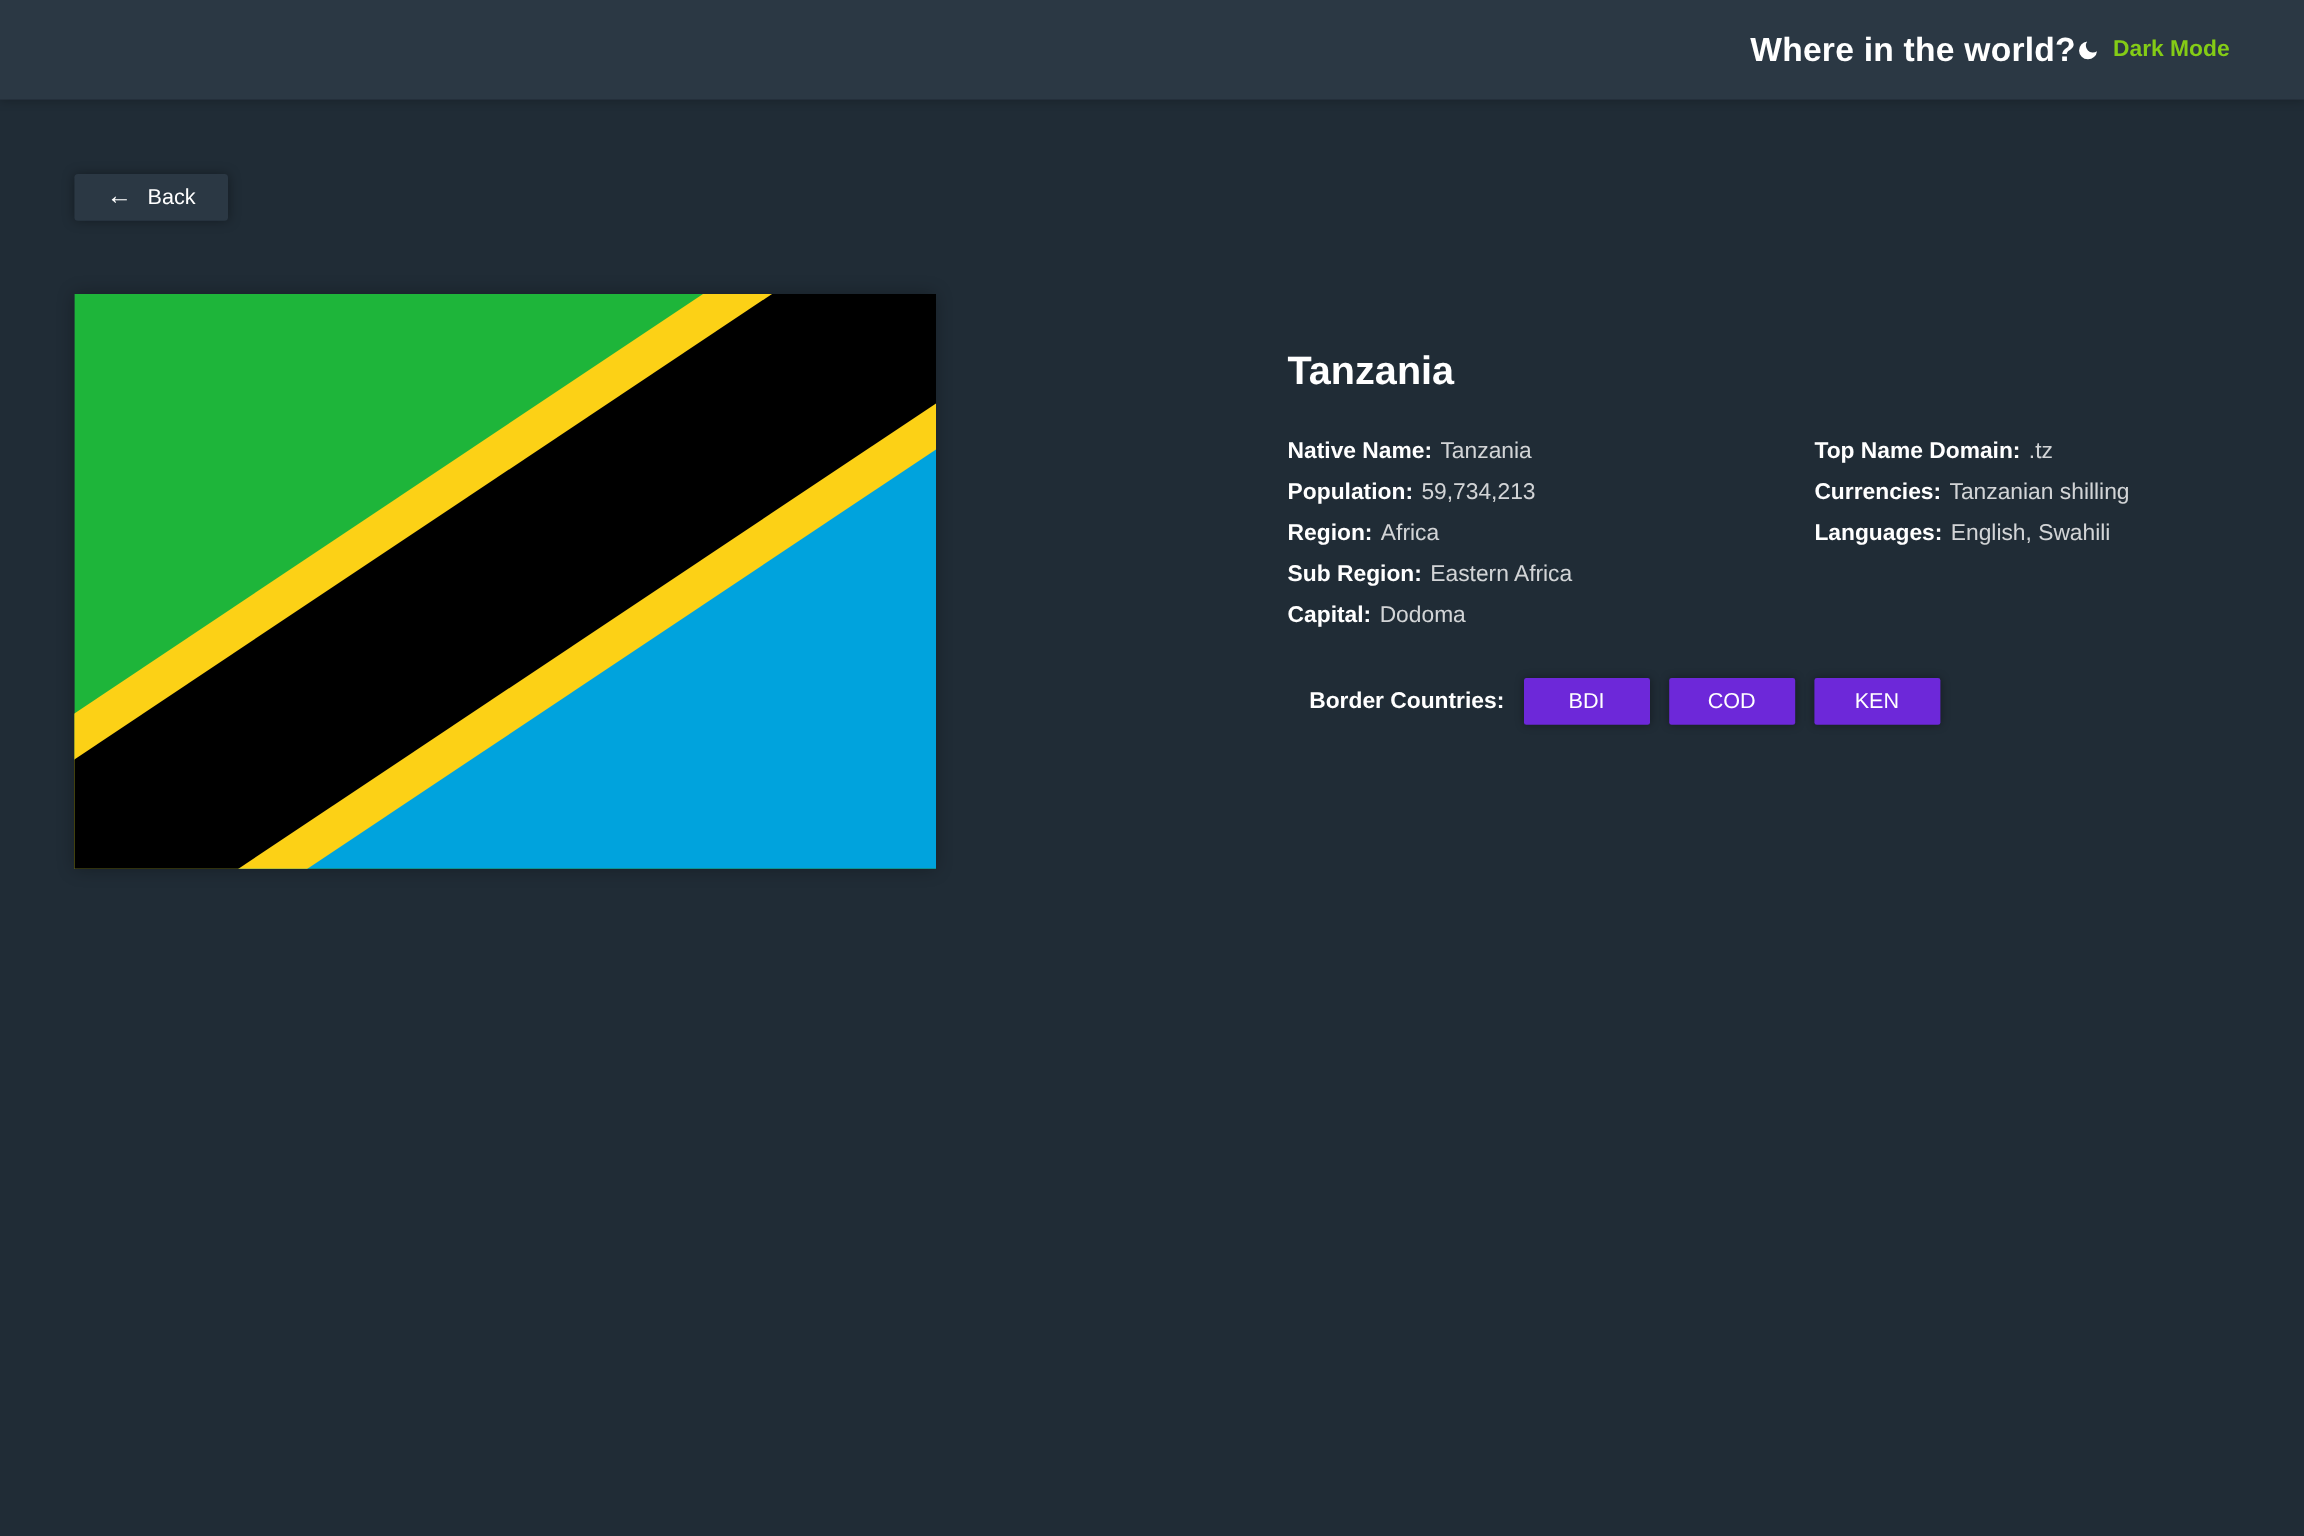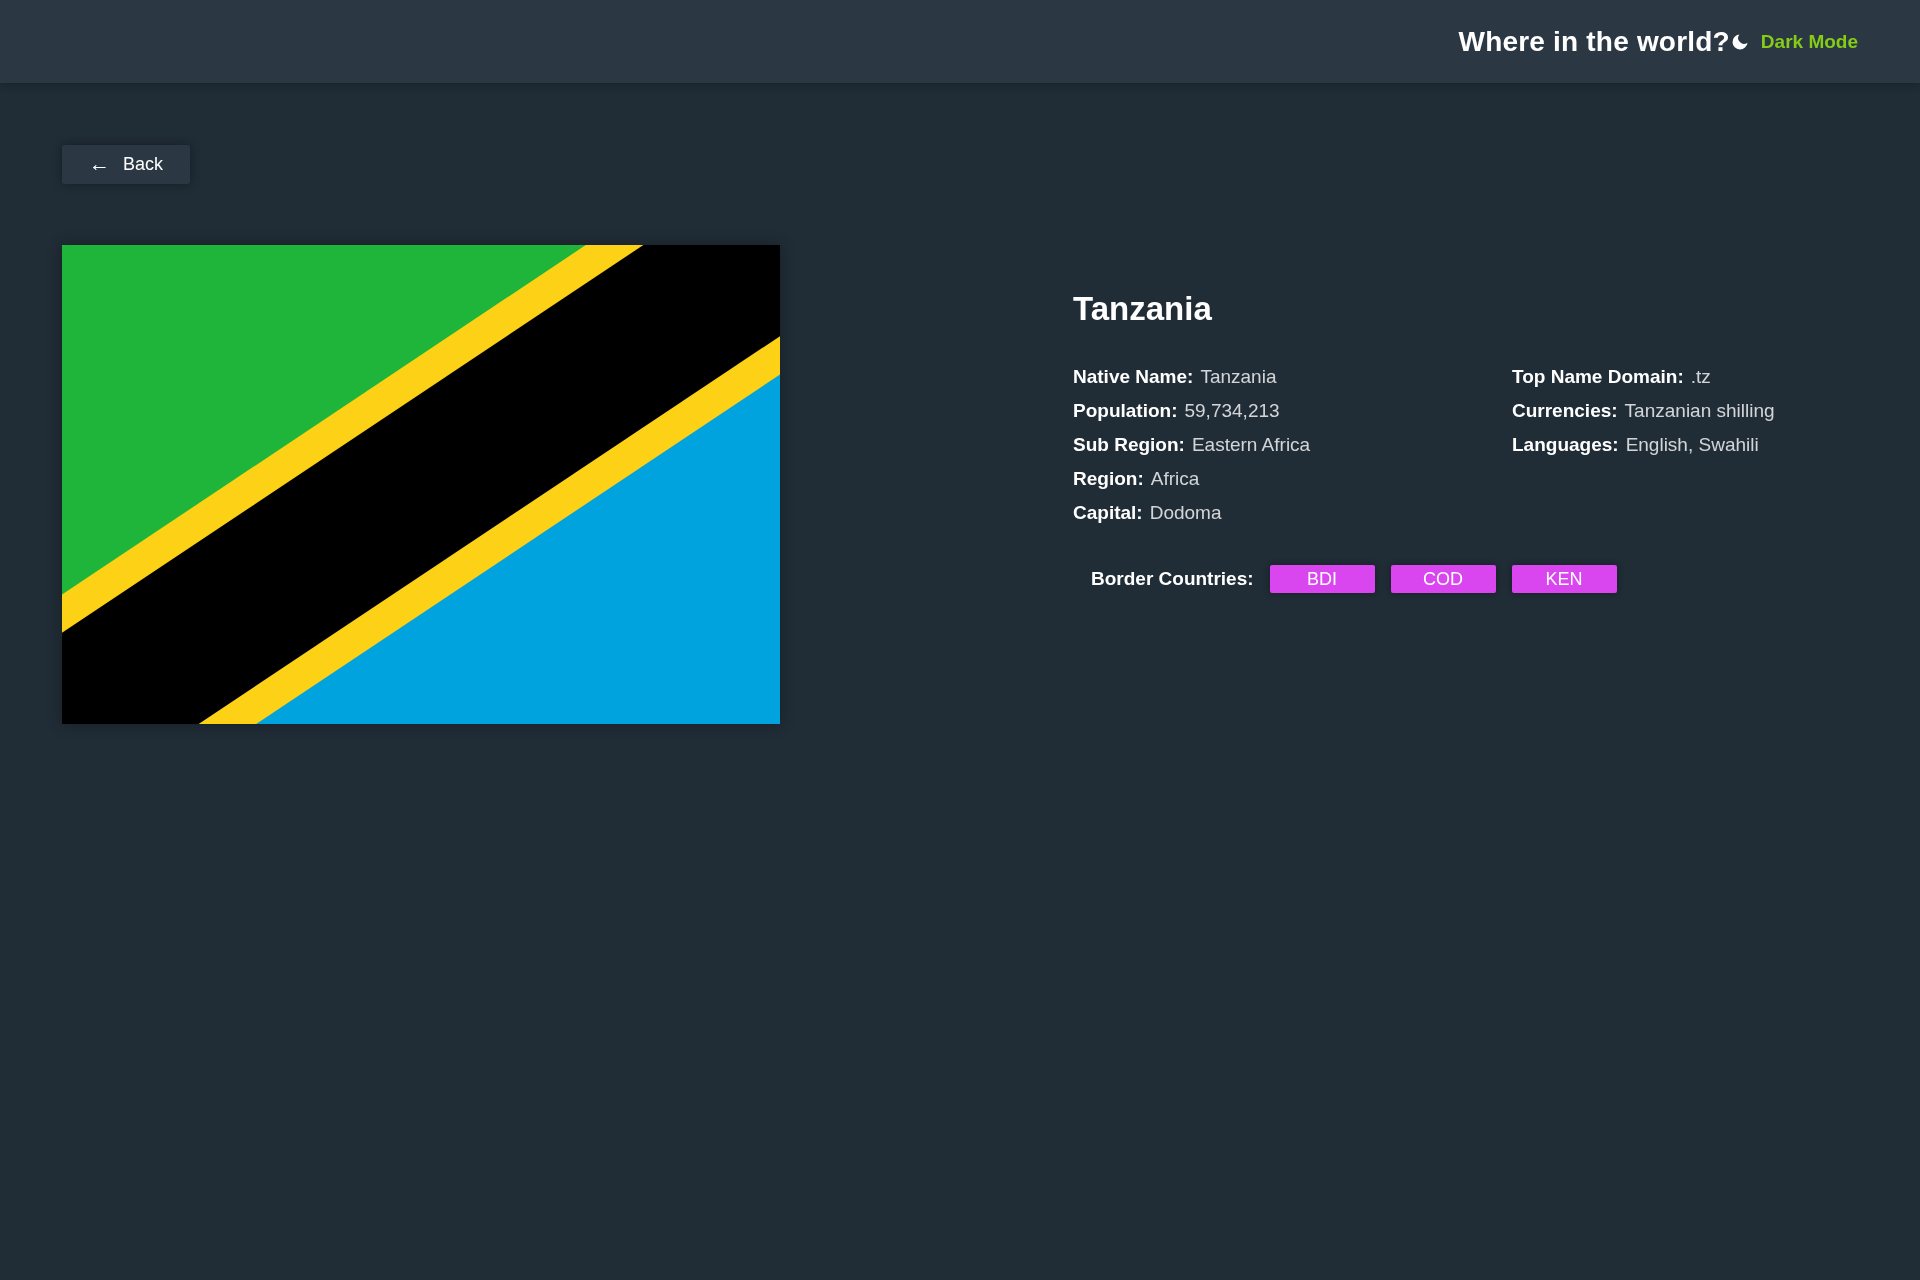--- a/index.html
+++ b/index.html
@@ -64,22 +64,22 @@
   .detail-row { font-size: 19px; line-height: 34px; white-space: nowrap; }
   .lbl { font-weight: 700; margin-right: 7px; }
   .val { color: rgba(255,255,255,0.80); }
 
   .borders {
     margin-top: 35px;
     display: flex; align-items: center; gap: 16px;
   }
   .borders .borders-label { font-size: 19px; font-weight: 700; margin-right: 0; margin-left: 18px; }
   .border-btn {
-    width: 105px; height: 28px;
-    background: #d946ef; color: #ffffff;
+    width: 105px; height: 39px;
+    background: #6d28d9; color: #ffffff;
     border: none; border-radius: 2px;
     font-family: inherit; font-size: 18px;
     box-shadow: 0 0 7px rgba(0,0,0,0.35);
     cursor: pointer;
   }
 </style>
 </head>
 <body>
 
 <div class="page">
@@ -119,24 +119,24 @@
 
         <div class="cols">
           <div class="col-left">
             <p class="detail-row">
               <span class="lbl">Native Name:</span><span class="val">Tanzania</span>
             </p>
             <p class="detail-row">
               <span class="lbl">Population:</span><span class="val">59,734,213</span>
             </p>
             <p class="detail-row">
-              <span class="lbl">Sub Region:</span><span class="val">Eastern Africa</span>
+              <span class="lbl">Region:</span><span class="val">Africa</span>
             </p>
             <p class="detail-row">
-              <span class="lbl">Region:</span><span class="val">Africa</span>
+              <span class="lbl">Sub Region:</span><span class="val">Eastern Africa</span>
             </p>
             <p class="detail-row">
               <span class="lbl">Capital:</span><span class="val">Dodoma</span>
             </p>
           </div>
 
           <div class="col-right">
             <p class="detail-row">
               <span class="lbl">Top Name Domain:</span><span class="val">.tz</span>
             </p>

